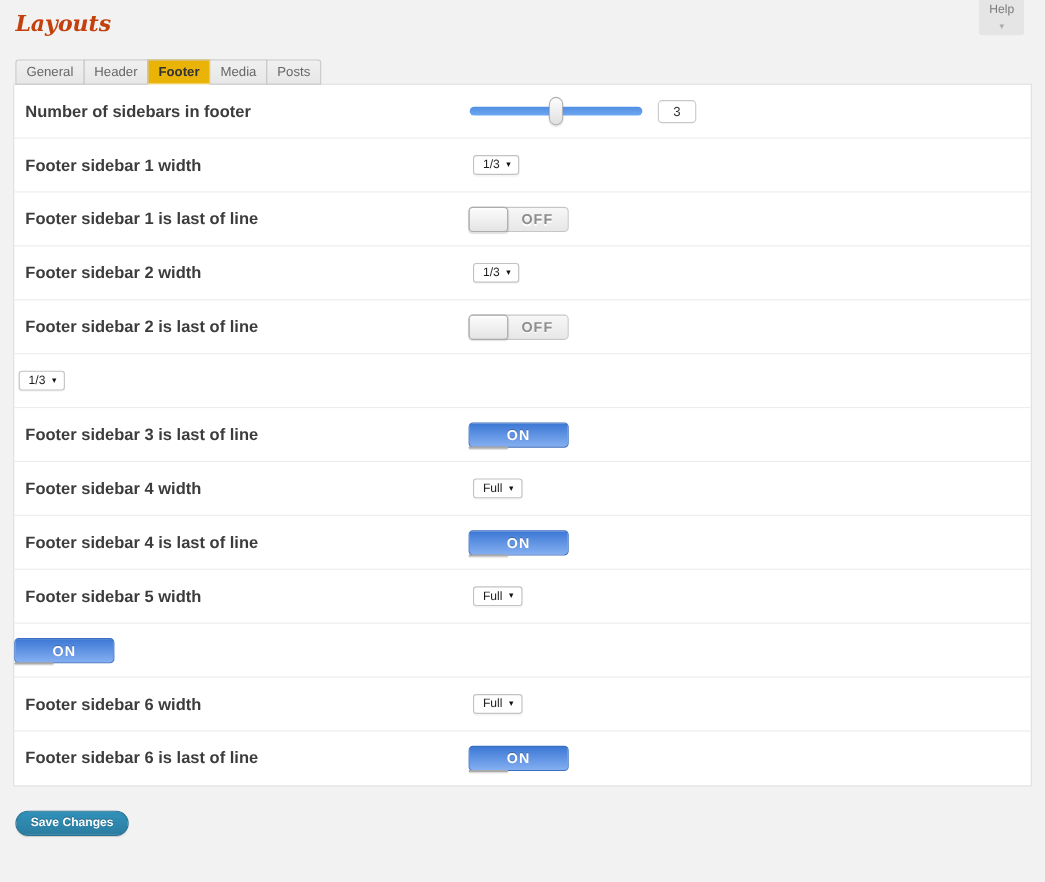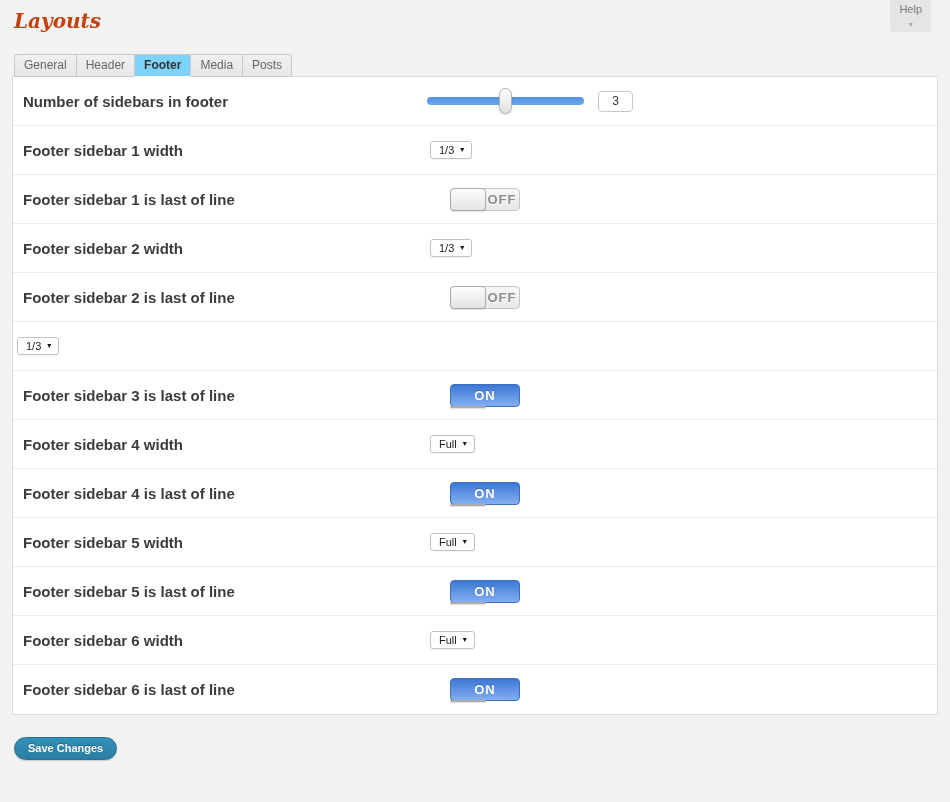--- a/index.html
+++ b/index.html
@@ -46,21 +46,21 @@
     background:linear-gradient(#f0f0f0,#e7e7e7);
     padding:3px 9px 4px 9px;
     font-size:12px; color:#666;
     margin-right:-1px;
     cursor:pointer;
     line-height:14px;
   }
   .tab:first-child { border-radius:3px 0 0 0; }
   .tab:last-child  { border-radius:0 3px 0 0; margin-right:0; }
   .tab.active {
-    background:#7dd3fc;
+    background:#eab308;
     font-weight:bold;
     color:#333;
     border-bottom-color:#fff;
     position:relative;
     z-index:3;
   }
 
   
   .panel {
     margin:-1px 12px 0 12px;
@@ -125,25 +125,24 @@
     padding:2px 7px 2px 8px;
     font-size:11px; color:#1d1d1d;
     height:18px;
     cursor:pointer;
     box-shadow:0 1px 1px rgba(0,0,0,.04);
   }
   .dropdown .arrow { font-size:8px; color:#111; line-height:1; }
 
   
   .toggle {
-    width:70px; height:23px;
+    width:91px; height:23px;
     border-radius:4px;
     display:flex;
     cursor:pointer;
-    margin-left:24px;
   }
   .toggle .state-label {
     flex:1;
     text-align:center;
     font-size:13px;
     font-weight:bold;
     letter-spacing:1px;
     line-height:22px;
   }
   .toggle .knob {
@@ -298,21 +297,20 @@
     <div class="row-label">Footer sidebar 5 width</div>
     <div class="row-control">
       <div class="dropdown">
         <span>Full</span>
         <span class="arrow">▾</span>
       </div>
     </div>
   </div>
 
   <div class="row">
-    <div class="row-label">Footer sidebar 5 is last of line</div>
     <div class="row-control">
       <div class="toggle on">
         <div class="state-label">ON</div>
         <div class="knob"></div>
       </div>
     </div>
   </div>
 
   <div class="row">
     <div class="row-label">Footer sidebar 6 width</div>

